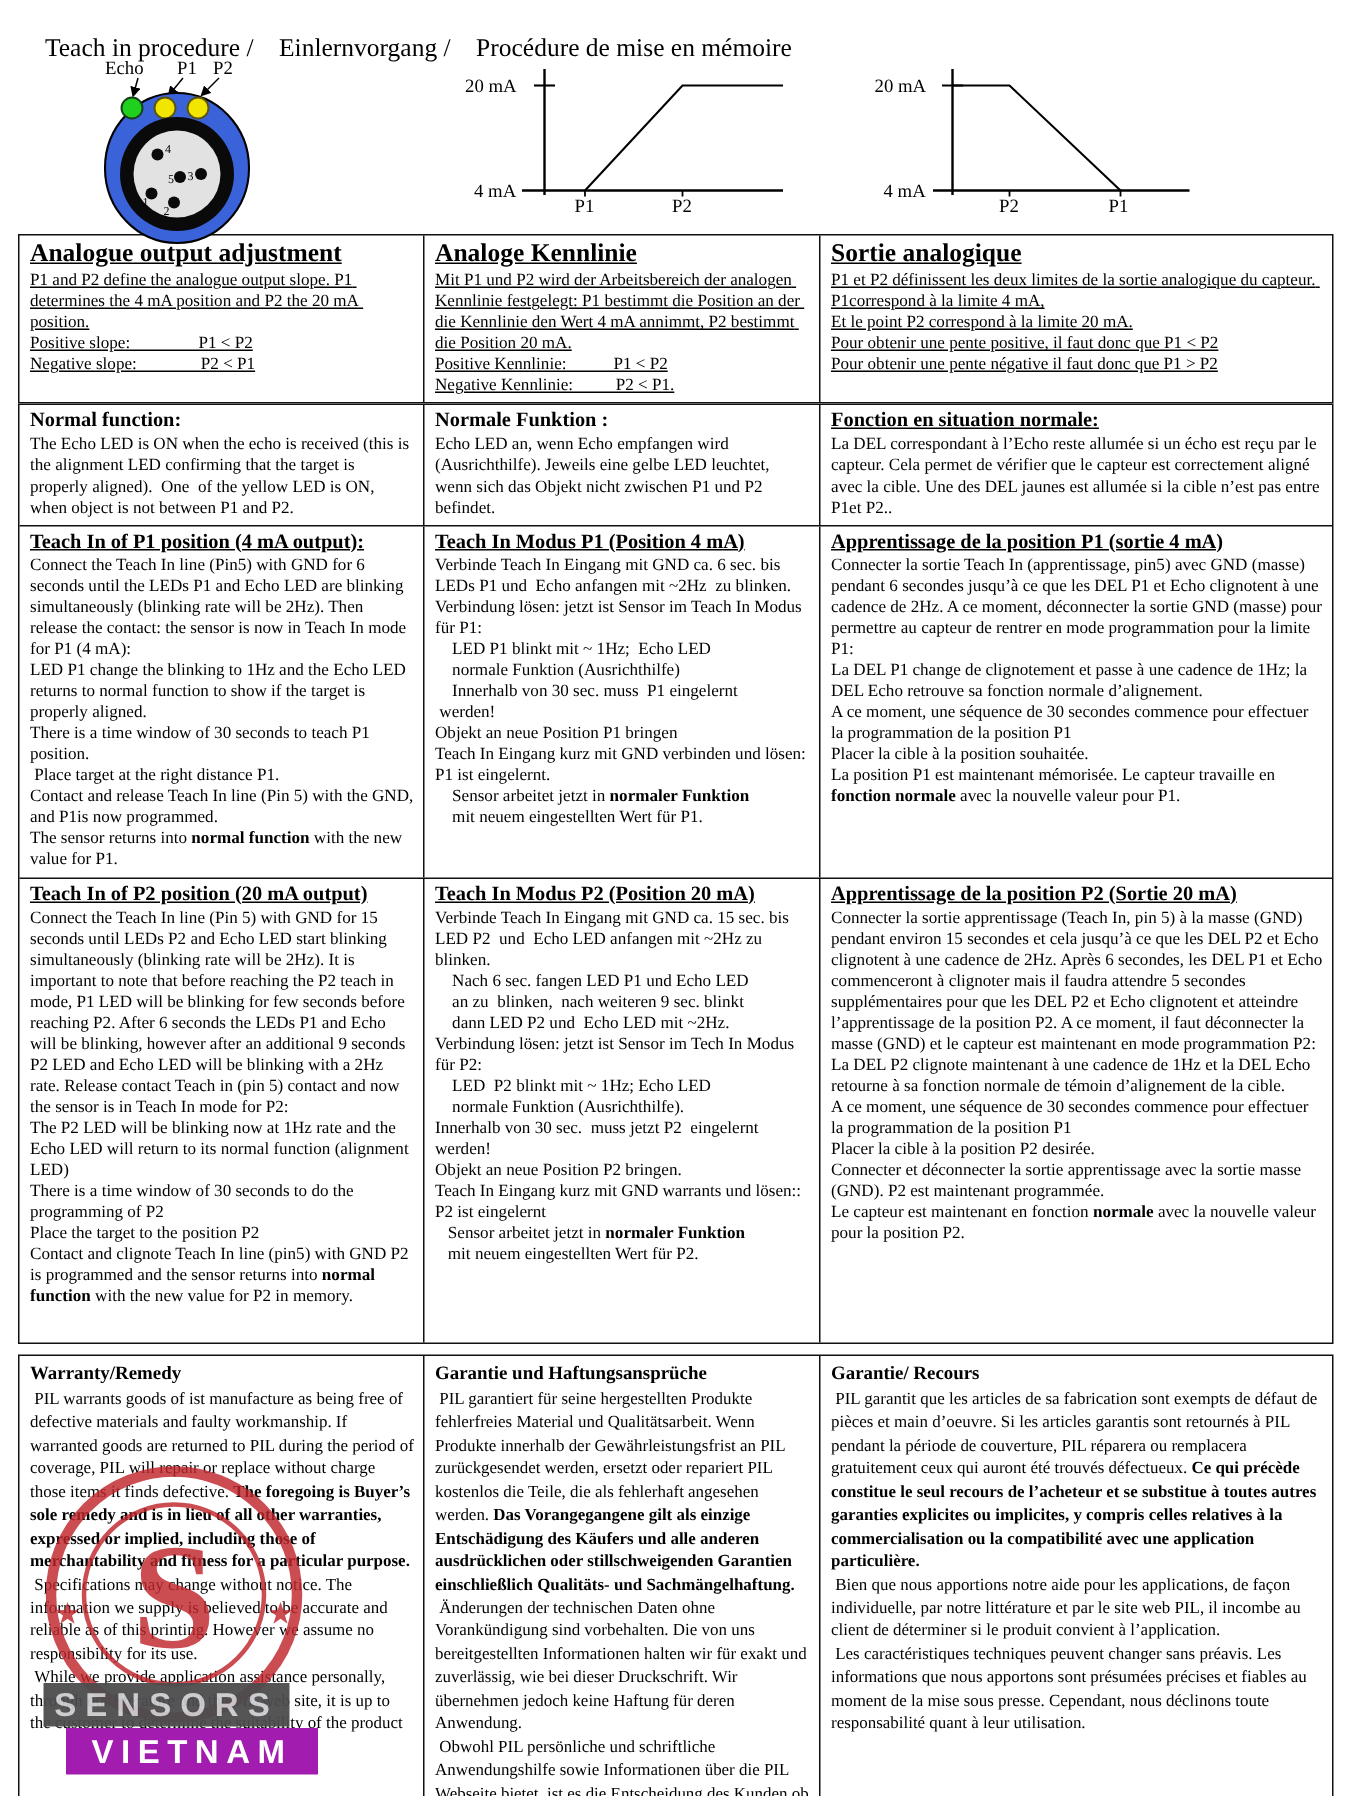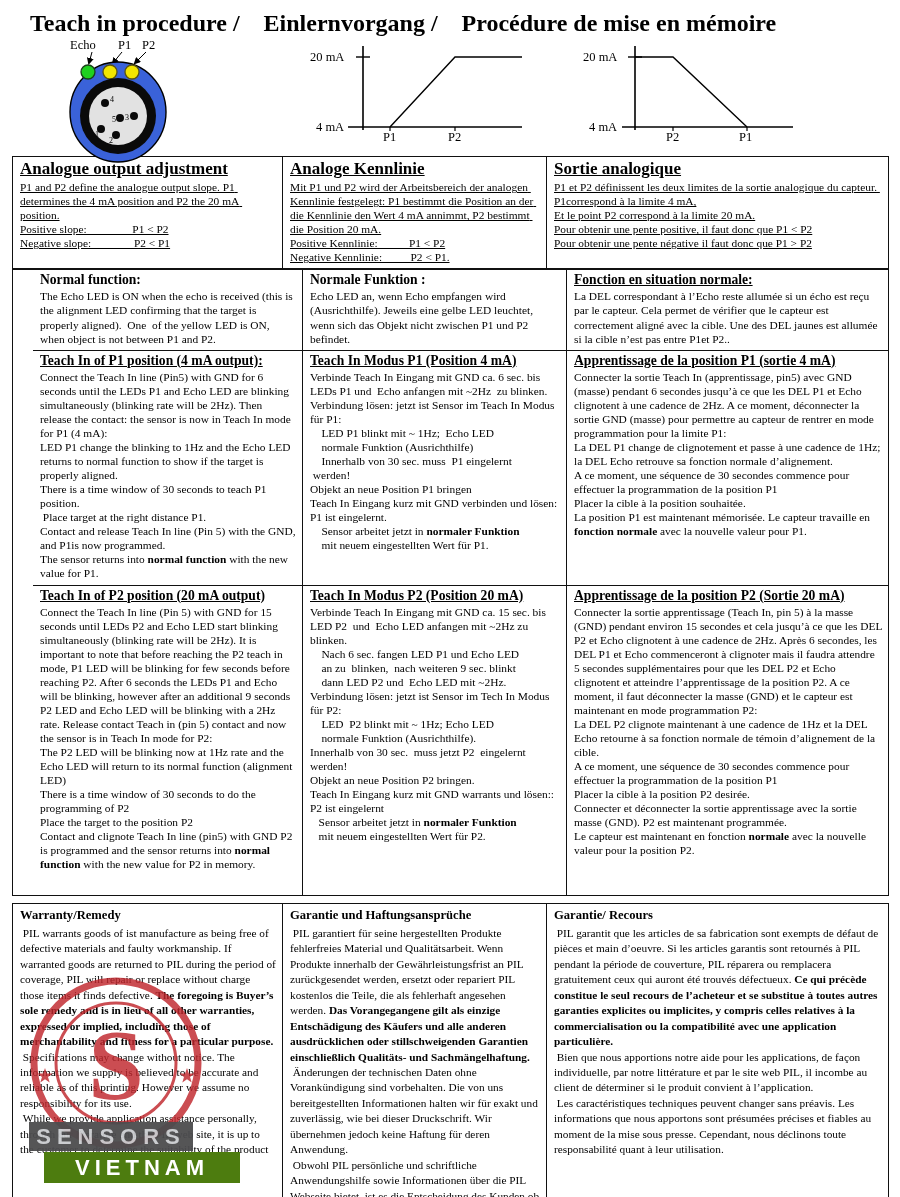--- a/index.html
+++ b/index.html
@@ -1,32 +1,32 @@
 <!DOCTYPE html>
 <html><head>
 <meta charset="utf-8">
 <style>
   html,body{margin:0;padding:0;background:#ffffff;}
   body{width:900px;font-family:"Liberation Serif",serif;color:#000;}
   .page{position:relative;width:900px;min-height:1197px;background:#fff;overflow:hidden;}
 
   
   .top-area{position:relative;height:156px;}
-  .title{position:absolute;left:30px;top:10px;font-size:24px;font-weight:bold;white-space:pre;}
+  .title{position:absolute;left:30px;top:22px;font-size:17px;font-weight:normal;white-space:pre;}
   .fig{position:absolute;}
   .fig-connector{left:52px;top:36px;}
   .fig-graph1{left:300px;top:40px;}
   .fig-graph2{left:575px;top:40px;}
   .svgt{font-family:"Liberation Serif",serif;font-size:12.5px;fill:#000;}
   .svgt-small{font-family:"Liberation Serif",serif;font-size:8px;fill:#000;}
 
   
   .tbl{display:flex;flex-direction:column;border:1.6px solid #111;margin:0 11px 0 12px;box-sizing:border-box;background:#fff;}
   .t1{text-decoration:underline;}
-  .t2{margin-bottom:7px;padding-left:20px;}
+  .t2{margin-bottom:7px;}
   .row{display:flex;}
   .row + .row{border-top:1.6px solid #111;}
   .cell{box-sizing:border-box;padding:2px 6px 4px 7px;border-right:1.6px solid #111;font-size:11.4px;line-height:1.23;}
   .cell:last-child{border-right:none;}
   .c1{width:270px;flex:0 0 270px;}
   .c2{width:264px;flex:0 0 264px;}
   .c3{flex:1;}
   .t1 .cell{min-height:104px;}
   .t2 .r1 .cell{min-height:73px;}
   .t2 .r2 .cell{min-height:234px;}
@@ -39,21 +39,21 @@
   .u{text-decoration:underline;}
   .para{white-space:pre-wrap;margin:0;}
   .para .b{font-weight:bold;}
 
   
   .t3{position:relative;}
   .stamp{position:absolute;left:12px;top:68px;opacity:0.82;pointer-events:none;}
   .wm-sensors{position:absolute;left:16px;top:218px;width:164px;height:29px;background:#4c4c4e;
     color:#c9cbce;font-family:"Liberation Sans",sans-serif;font-weight:bold;font-size:22px;
     letter-spacing:6px;text-align:center;line-height:29px;opacity:.95;}
-  .wm-vietnam{position:absolute;left:31px;top:248px;width:196px;height:31px;background:#4d7c0f;
+  .wm-vietnam{position:absolute;left:31px;top:248px;width:168px;height:31px;background:#a21caf;
     color:#ffffff;font-family:"Liberation Sans",sans-serif;font-weight:bold;font-size:22px;
     letter-spacing:5px;text-align:center;line-height:31px;}
 </style>
 </head>
 <body>
 
 <div class="page">
 
   <div class="top-area">
     <div class="title">Teach in procedure /    Einlernvorgang /    Procédure de mise en mémoire</div>

